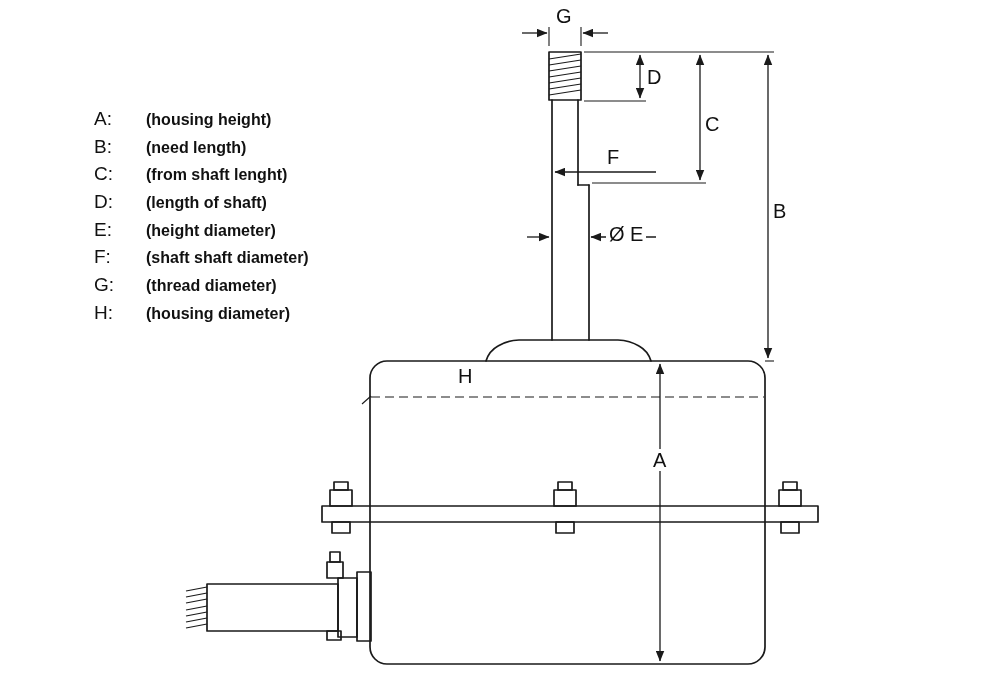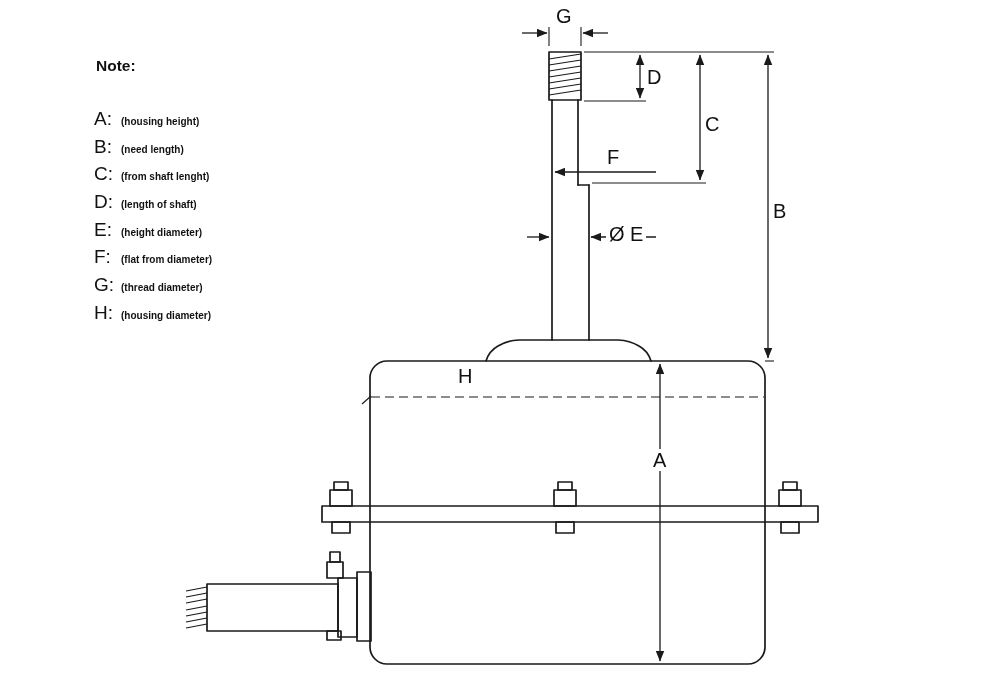--- a/index.html
+++ b/index.html
@@ -9,21 +9,21 @@
   .out{stroke:#1a1a1a;stroke-width:1.7;fill:none;stroke-linecap:round;stroke-linejoin:round;}
   .dim{stroke:#1a1a1a;stroke-width:1.3;fill:none;}
   .ext{stroke:#1a1a1a;stroke-width:1.1;fill:none;}
   .hatch{stroke:#1a1a1a;stroke-width:1.1;fill:none;}
   .dash{stroke:#1a1a1a;stroke-width:1.1;fill:none;stroke-dasharray:9 5;}
   .lbl{position:absolute;font-size:20px;line-height:1;color:#111;background:#fff;padding:1px 3px;}
   .note{position:absolute;left:96px;top:55px;font-weight:bold;font-size:15.5px;line-height:22px;}
   .legend{position:absolute;left:94px;top:108px;}
   .legend-row{display:flex;align-items:baseline;height:27.7px;}
   .legend-letter{font-size:19px;width:27px;font-weight:400;}
-  .legend-desc{font-size:10px;font-weight:bold;}
+  .legend-desc{font-size:16px;font-weight:bold;margin-left:25px;}
 </style>
 </head>
 <body>
 
 <div id="page">
 
   <svg width="1000" height="674" viewBox="0 0 1000 674">
     <defs>
       <marker id="arrow" viewBox="0 0 10 8" markerWidth="11" markerHeight="9" refX="9.5" refY="4" orient="auto-start-reverse" markerUnits="userSpaceOnUse">
         <path d="M0,0 L10,4 L0,8 Z" fill="#1a1a1a"></path>
@@ -104,21 +104,20 @@
       <line class="hatch" x1="186" y1="597" x2="207" y2="593"></line>
       <line class="hatch" x1="186" y1="603" x2="207" y2="599"></line>
       <line class="hatch" x1="186" y1="610" x2="207" y2="606"></line>
       <line class="hatch" x1="186" y1="616" x2="207" y2="612"></line>
       <line class="hatch" x1="186" y1="622" x2="207" y2="618"></line>
       <line class="hatch" x1="186" y1="628" x2="207" y2="624"></line>
     </g>
   </svg>
 
   <div class="note">
-    <div>Note:</div>
   </div>
 
   <div class="legend">
     <div class="legend-row">
       <span class="legend-letter">A:</span>
       <span class="legend-desc">(housing height)</span>
     </div>
     <div class="legend-row">
       <span class="legend-letter">B:</span>
       <span class="legend-desc">(need length)</span>
@@ -130,21 +129,21 @@
     <div class="legend-row">
       <span class="legend-letter">D:</span>
       <span class="legend-desc">(length of shaft)</span>
     </div>
     <div class="legend-row">
       <span class="legend-letter">E:</span>
       <span class="legend-desc">(height diameter)</span>
     </div>
     <div class="legend-row">
       <span class="legend-letter">F:</span>
-      <span class="legend-desc">(flat from diameter)</span>
+      <span class="legend-desc">(shaft shaft diameter)</span>
     </div>
     <div class="legend-row">
       <span class="legend-letter">G:</span>
       <span class="legend-desc">(thread diameter)</span>
     </div>
     <div class="legend-row">
       <span class="legend-letter">H:</span>
       <span class="legend-desc">(housing diameter)</span>
     </div>
   </div>

